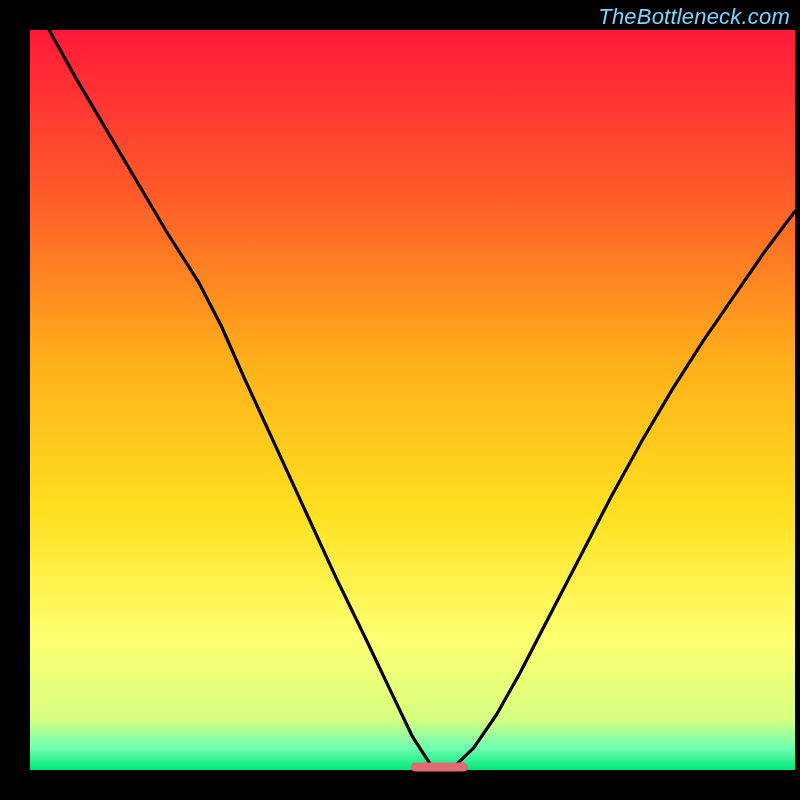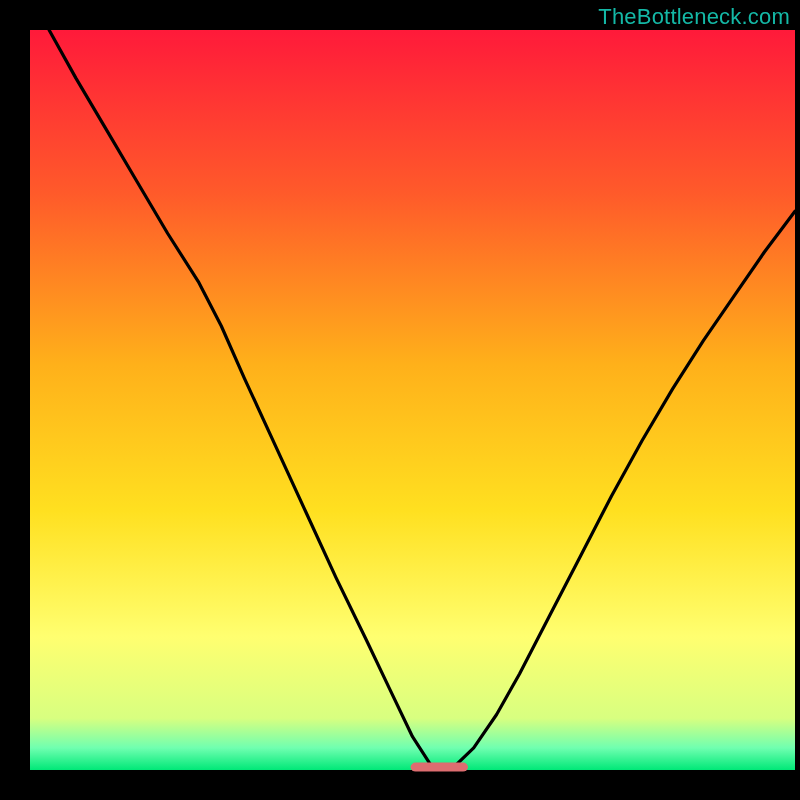--- a/index.html
+++ b/index.html
@@ -14,25 +14,26 @@
   .frame {
     position: relative;
     width: 800px;
     height: 800px;
     background: #000;
   }
   .watermark {
     position: absolute;
     top: 4px;
     right: 10px;
-    color: #14b8a6;
+    color: #7dd3fc;
     font-size: 22px;
     font-weight: 500;
     letter-spacing: 0.2px;
     user-select: none;
+    font-style: italic;
   }
   svg {
     display: block;
   }
 </style>
 </head>
 <body>
 
 <div class="frame">
 

